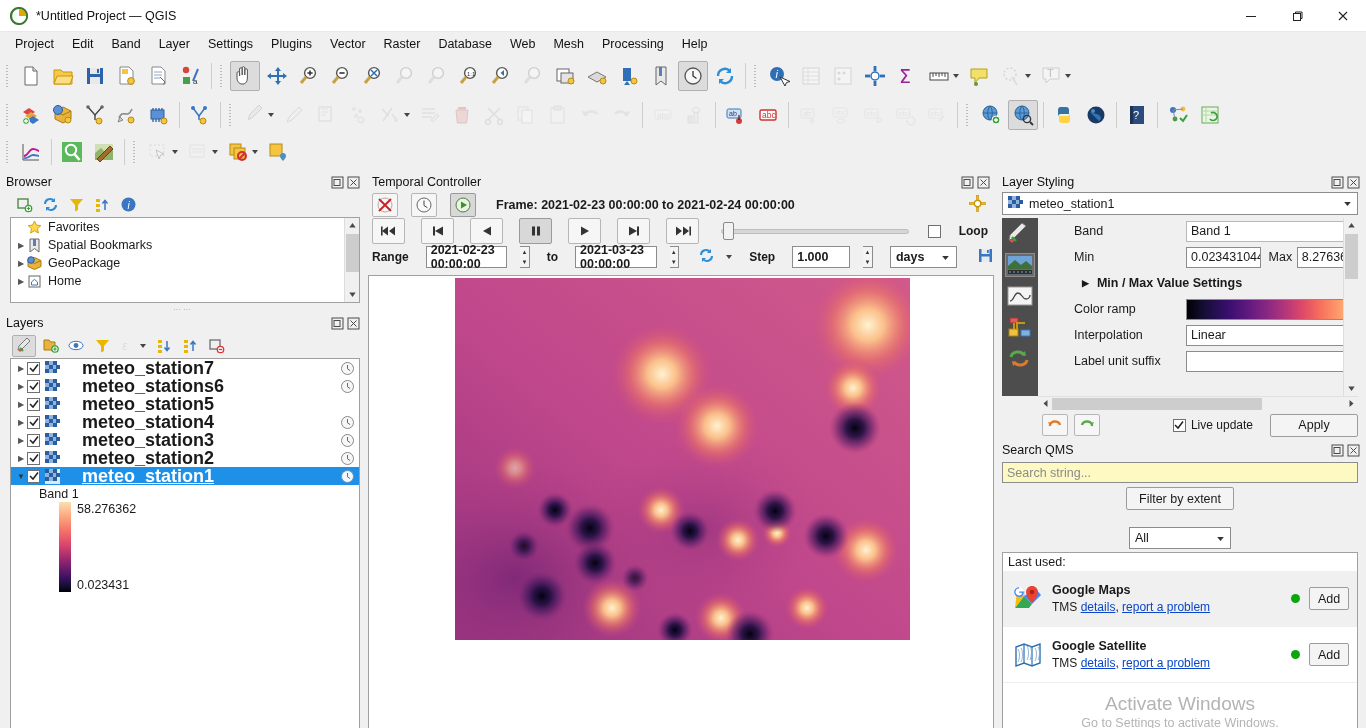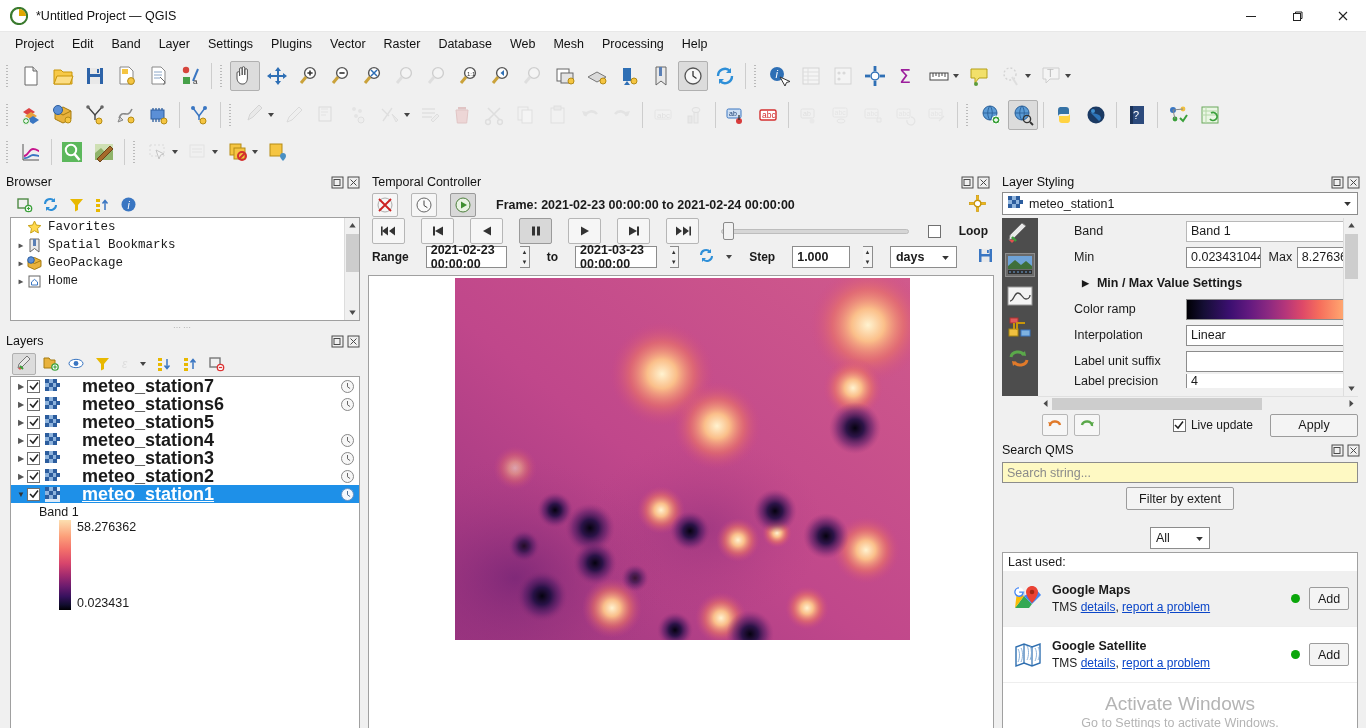--- a/index.html
+++ b/index.html
@@ -756,21 +756,21 @@
             <path d="M11 14V5M8.5 7.5L11 4.5l2.5 3" stroke="#3a76c2" stroke-width="1.5" fill="none"></path>
           </svg>
         </span>
       <span class="mbtn">
         <svg width="17" height="17" viewBox="0 0 17 17">
             <circle cx="8.5" cy="8.5" r="7" fill="#3a76c2"></circle>
             <text x="8.5" y="12.5" font-size="10" font-style="italic" fill="#fff" text-anchor="middle">i</text>
           </svg>
         </span>
     </div>
-    <div class="treebox" style="height:104px;flex:none;font-family:Liberation Mono, monospace;">
+    <div class="treebox" style="height:86px;flex:none;">
       <div class="trow">
         <span class="arrow"></span>
         <span class="licon">
           <svg width="15" height="15" viewBox="0 0 15 15">
               <path d="M7.5 1l1.9 4.1 4.4.5-3.3 3 .9 4.4-3.9-2.3-3.9 2.3.9-4.4-3.3-3 4.4-.5z" fill="#ffd84d" stroke="#c9a31a"></path>
             </svg></span>
         <span>Favorites</span>
       </div>
       <div class="trow">
         <span class="arrow">▶</span>
@@ -1446,24 +1446,20 @@
             <span class="ramp-box" style="width:190px;"></span>
           </div>
           <div class="lsrow">
             <span class="lbl">Interpolation</span>
             <span class="inp" style="width:190px;">Linear</span>
           </div>
           <div class="lsrow">
             <span class="lbl">Label unit suffix</span>
             <span class="inp" style="width:190px;"></span>
           </div>
-          <div class="lsrow" style="height:14px;overflow:hidden;">
-            <span class="lbl">Label precision</span>
-            <span class="inp" style="width:190px;height:20px;">4</span>
-          </div>
           <div class="vscroll">
             <div class="up">
               <svg width="9" height="9" viewBox="0 0 9 9">
                   <path d="M4.5 2l3.2 4.5H1.3z" fill="#4a4a4a"></path>
                 </svg>
               </div>
             <div class="thumb" style="top:16px;height:45px;"></div>
             <div class="dn" style="position:absolute;bottom:0;width:15px;">
               <svg width="9" height="9" viewBox="0 0 9 9">
                   <path d="M4.5 7l3.2-4.5H1.3z" fill="#4a4a4a"></path>
@@ -1528,21 +1524,21 @@
             <svg width="13" height="13" viewBox="0 0 13 13">
                 <rect x="1" y="1" width="11" height="11" fill="none" stroke="#4a4a4a"></rect>
                 <path d="M3.5 3.5l6 6M9.5 3.5l-6 6" stroke="#4a4a4a"></path>
               </svg>
             </span>
         </span>
       </div>
       <div class="qms-search">Search string...</div>
       <div class="qms-filter">
         <span class="btn">Filter by extent</span>
-        <span class="combo" style="width:60px;">
+        <span class="combo" style="width:102px;">
           <span>All</span>
           <span class="cbtn">
             <svg width="9" height="9" viewBox="0 0 9 9">
                 <path d="M1.2 3l3.3 4 3.3-4z" fill="#333"></path>
               </svg>
             </span>
         </span>
       </div>
       <div class="qms-list">
         <div class="qms-head">Last used:</div>

